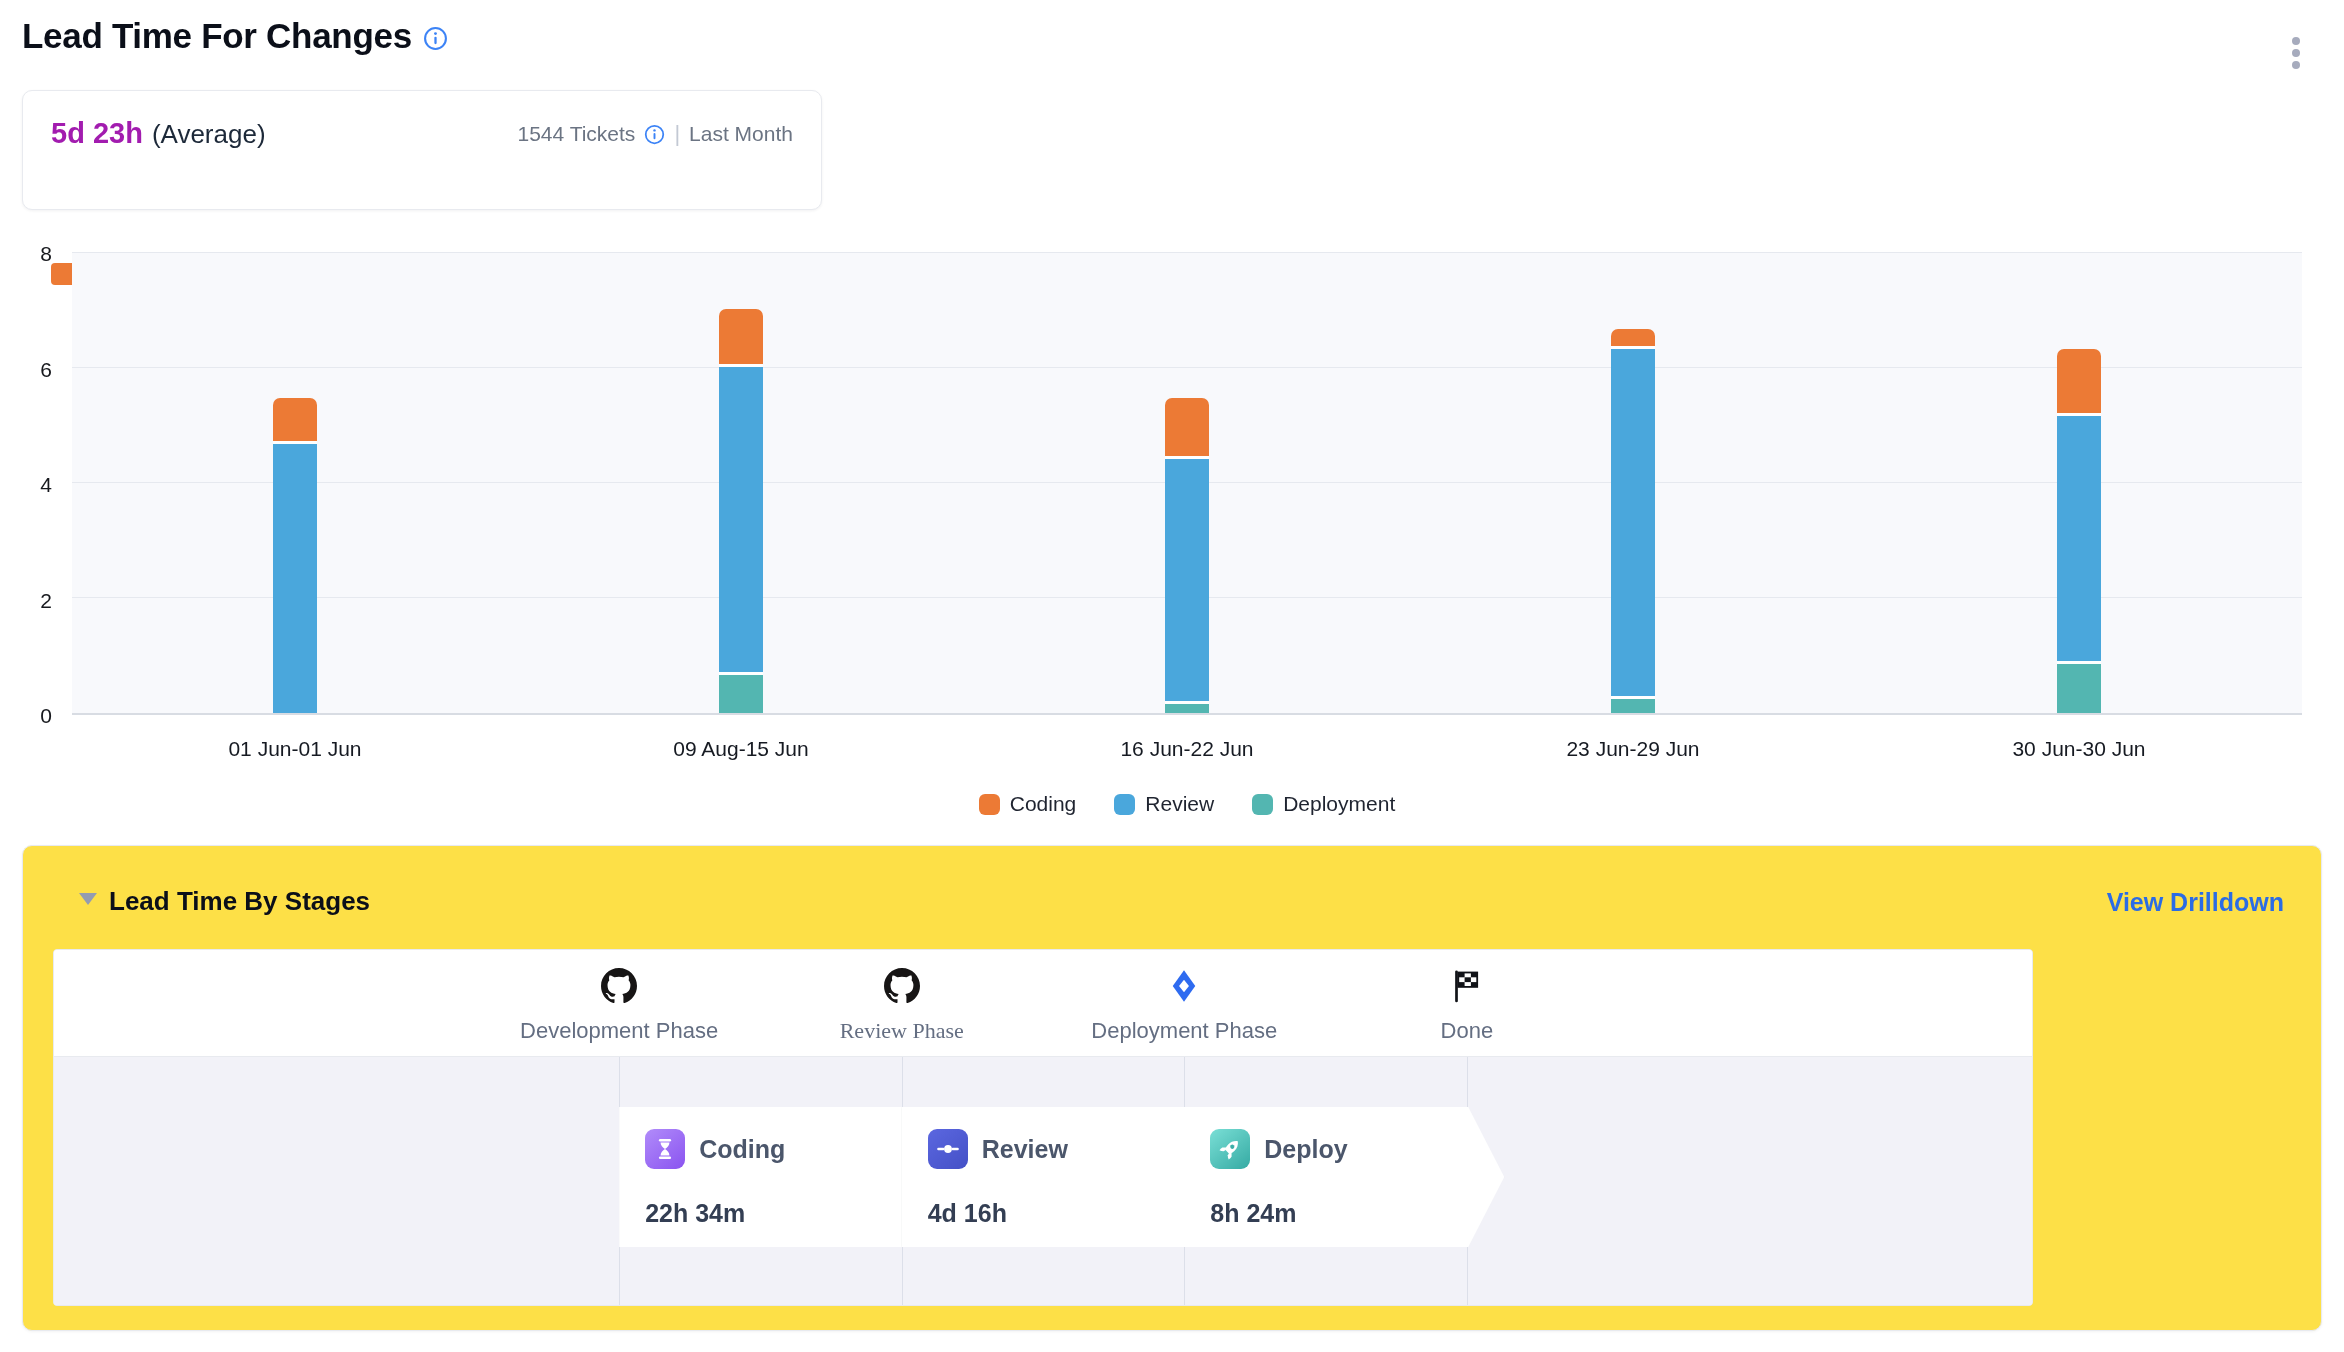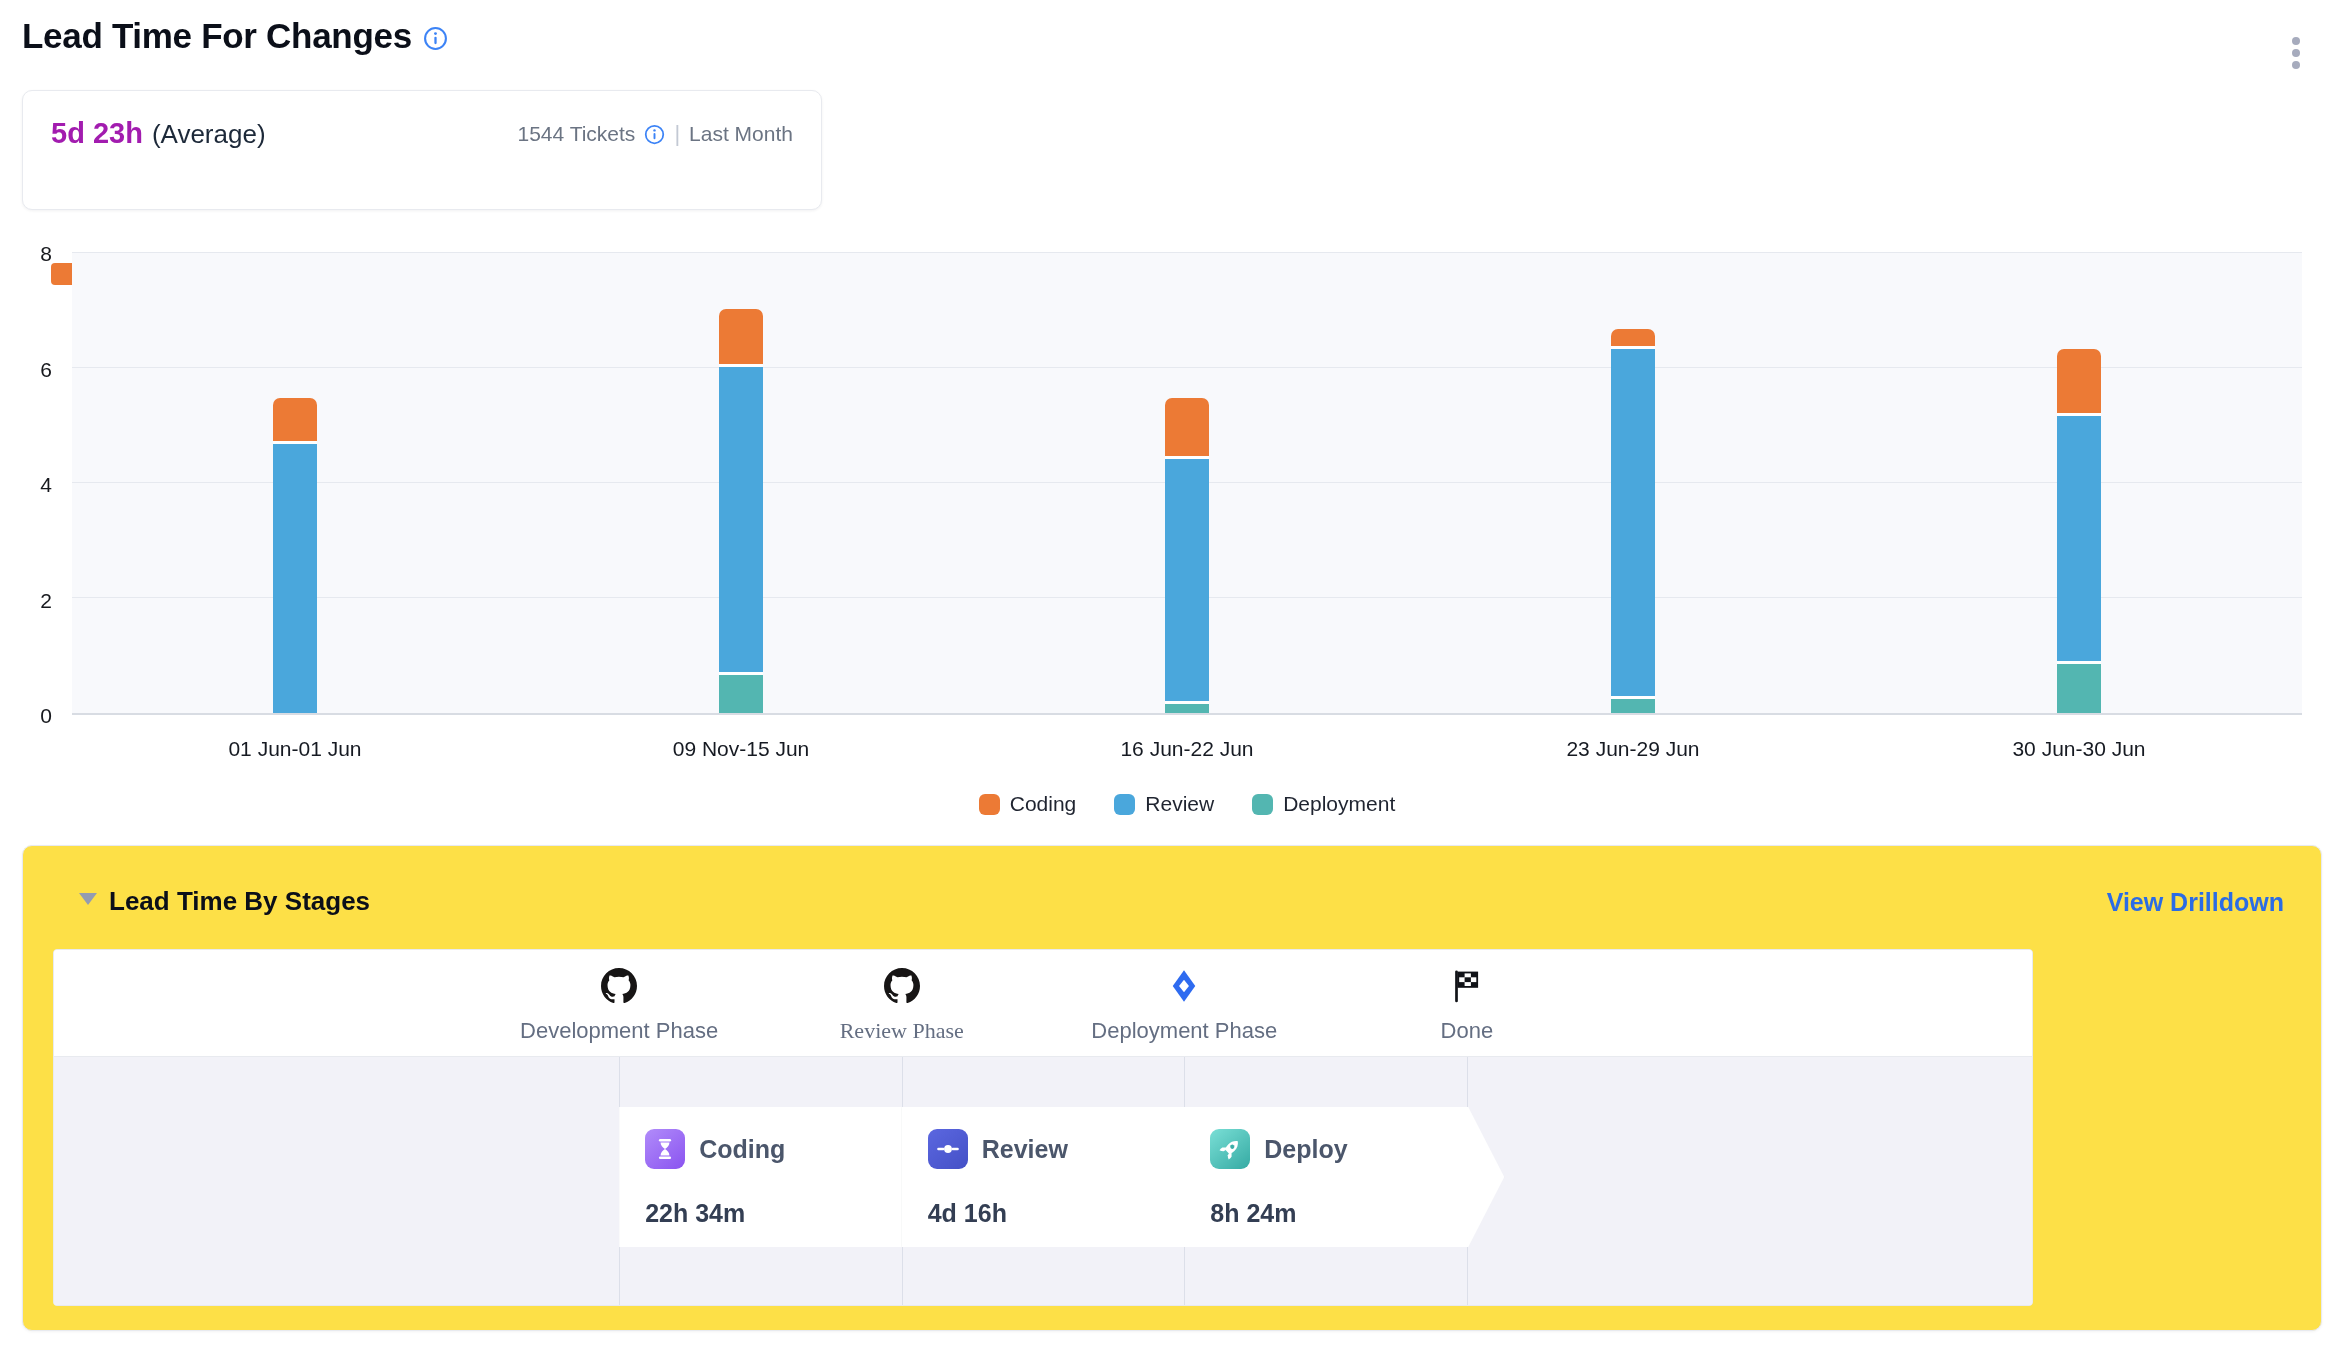--- a/index.html
+++ b/index.html
@@ -148,21 +148,21 @@
         <div class="seg" style="height: 20.2125px; background: rgb(236, 122, 53); border-radius: 7px 7px 0px 0px; border-bottom: 3px solid rgb(255, 255, 255);"></div>
       </div>
       <div class="bar" style="left: 90%;">
         <div class="seg" style="height: 49.0875px; background: rgb(83, 182, 177);"></div>
         <div class="seg" style="height: 248.325px; background: rgb(74, 167, 220); border-bottom: 3px solid rgb(255, 255, 255);"></div>
         <div class="seg" style="height: 66.4125px; background: rgb(236, 122, 53); border-radius: 7px 7px 0px 0px; border-bottom: 3px solid rgb(255, 255, 255);"></div>
       </div>
     </div>
   <div id="x-axis">
       <div class="xlabel" style="left: 10%;">01 Jun-01 Jun</div>
-      <div class="xlabel" style="left: 30%;">09 Nov-15 Jun</div>
+      <div class="xlabel" style="left: 30%;">09 Aug-15 Jun</div>
       <div class="xlabel" style="left: 50%;">16 Jun-22 Jun</div>
       <div class="xlabel" style="left: 70%;">23 Jun-29 Jun</div>
       <div class="xlabel" style="left: 90%;">30 Jun-30 Jun</div>
     </div>
   <div id="legend">
       <div class="legend-item">
         <span class="legend-swatch" style="background: rgb(236, 122, 53);"></span>
         <span class="legend-label">Coding</span>
       </div>
       <div class="legend-item">

